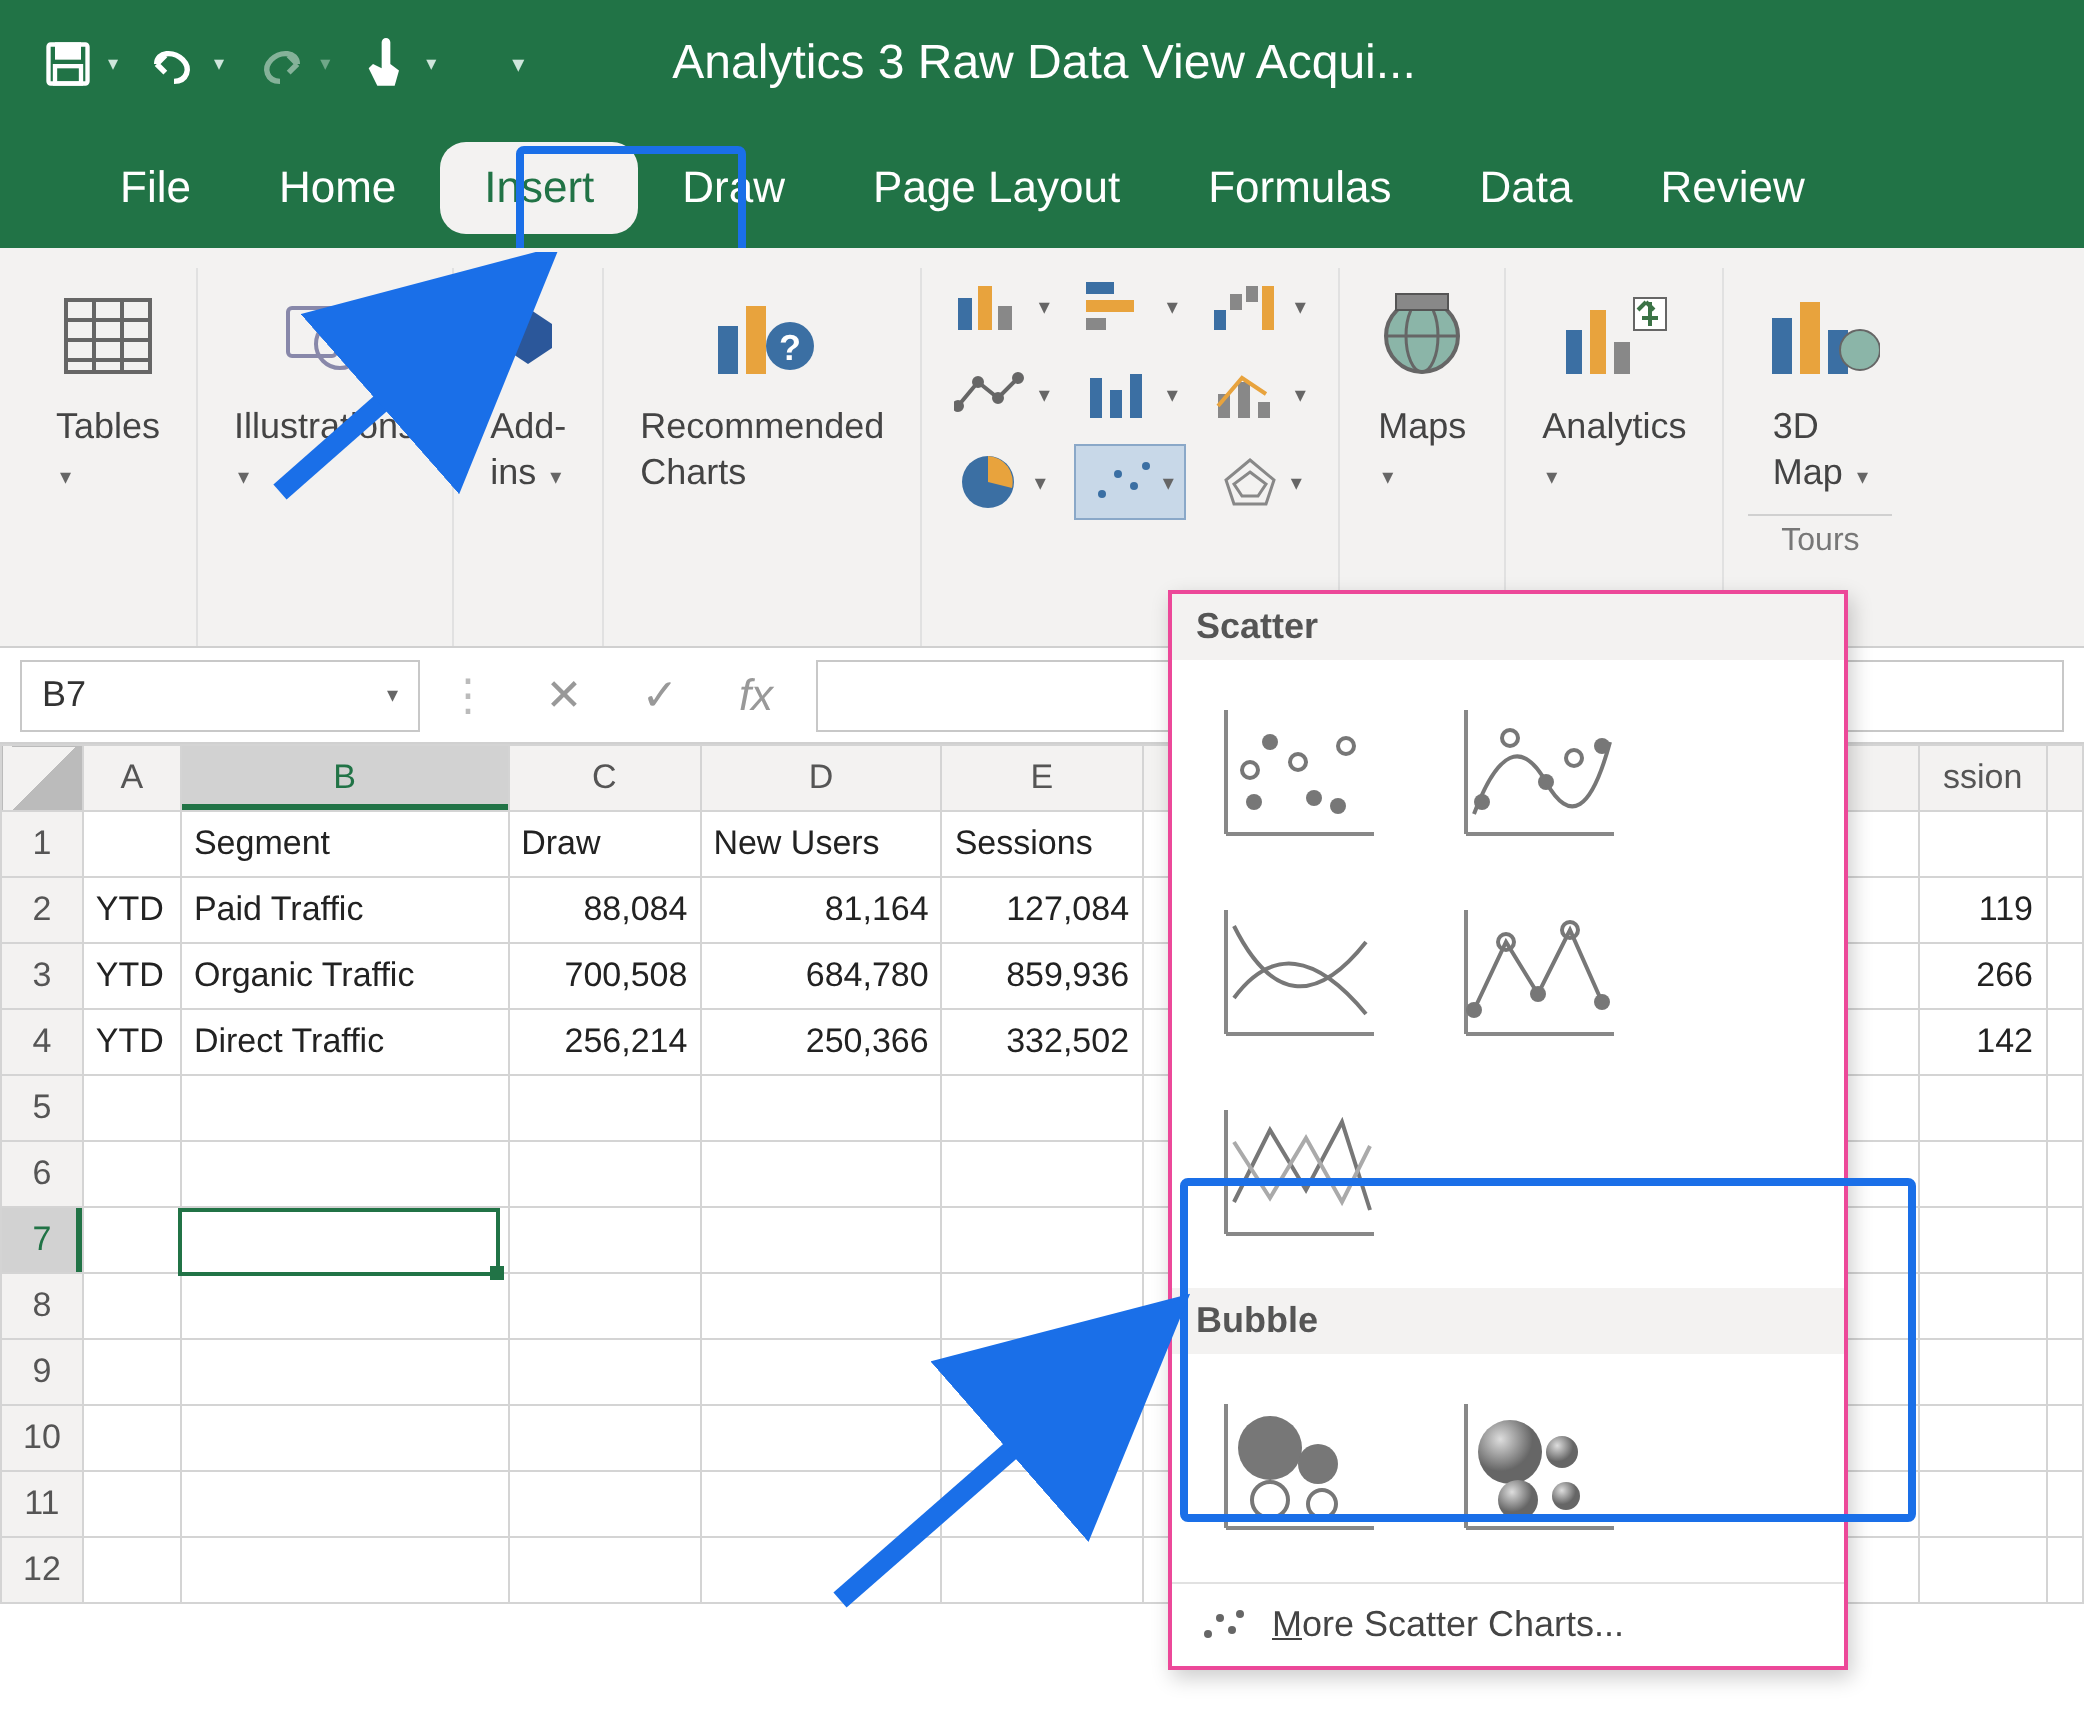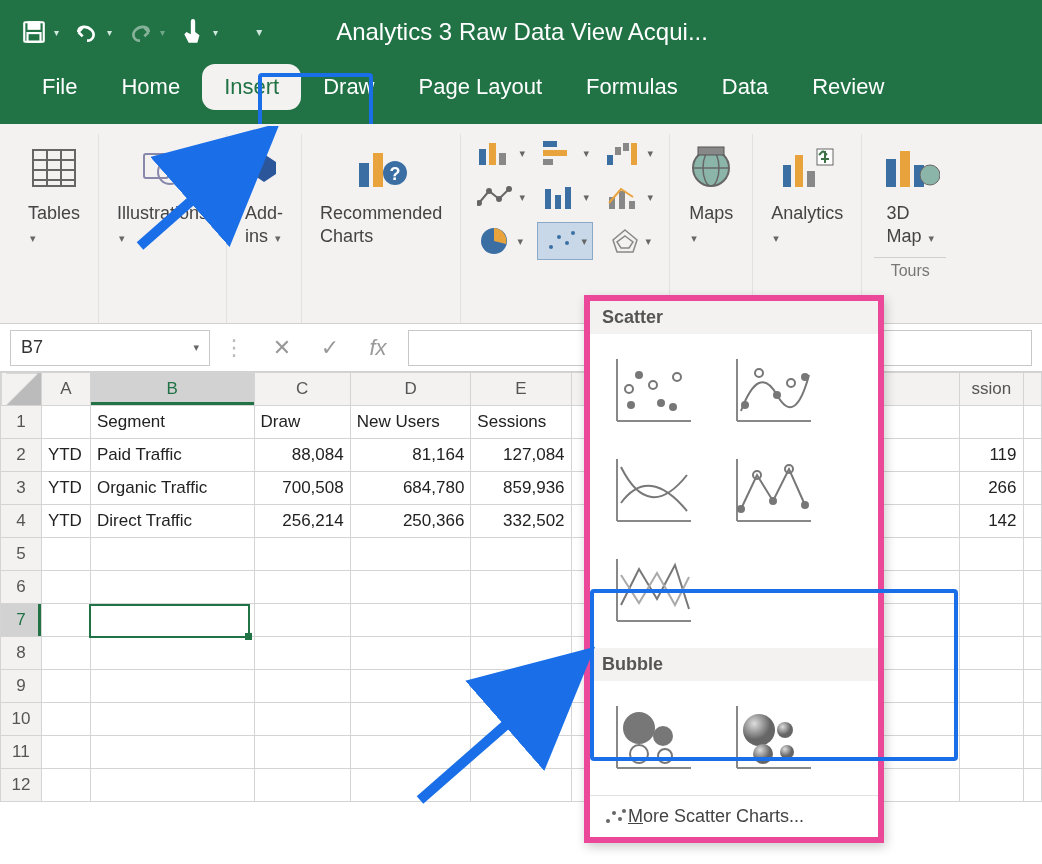--- a/index.html
+++ b/index.html
@@ -33,22 +33,22 @@
   font-size: 24px;
   margin-left: 60px;
   font-weight: 400;
 }
 
 
 .tabs-row {
   background: #217346;
   height: 60px;
   display: flex;
-  align-items: flex-start;
-  padding: 0 20px;
+  align-items: center;
+  padding: 0 38px;
 }
 .tab {
   color: #fff;
   font-size: 22px;
   padding: 10px 22px;
   cursor: pointer;
 }
 .tab.active {
   background: #f3f2f1;
   color: #217346;
@@ -183,23 +183,23 @@
   position:absolute;
   right:-4px; bottom:-4px;
   width:7px; height:7px;
   background:#217346;
 }
 
 
 .dropdown {
   position: absolute;
   background: #fff;
-  border: 6px solid #ec4899;
+  border: 2px solid #ec4899;
   box-shadow: 2px 4px 10px rgba(0,0,0,0.2);
-  width: 300px;
+  width: 340px;
 }
 .dropdown .section-header {
   background: #f3f2f1;
   padding: 6px 12px;
   font-size: 18px;
   color: #555;
   font-weight: 600;
 }
 .dropdown .chart-options {
   display: flex;
@@ -210,20 +210,21 @@
 .chart-option {
   width: 110px; height: 90px;
   display: flex; align-items: center; justify-content: center;
   cursor: pointer;
 }
 .dropdown .more-link {
   border-top: 1px solid #e1e1e1;
   padding: 10px 14px;
   display: flex;
   align-items: center;
+  gap: 12px;
   font-size: 18px;
   color: #444;
   cursor: pointer;
 }
 .underline-m { text-decoration: underline; }
 
 .highlight-box {
   position: absolute;
   border: 4px solid #1a6fe8;
   border-radius: 4px;

